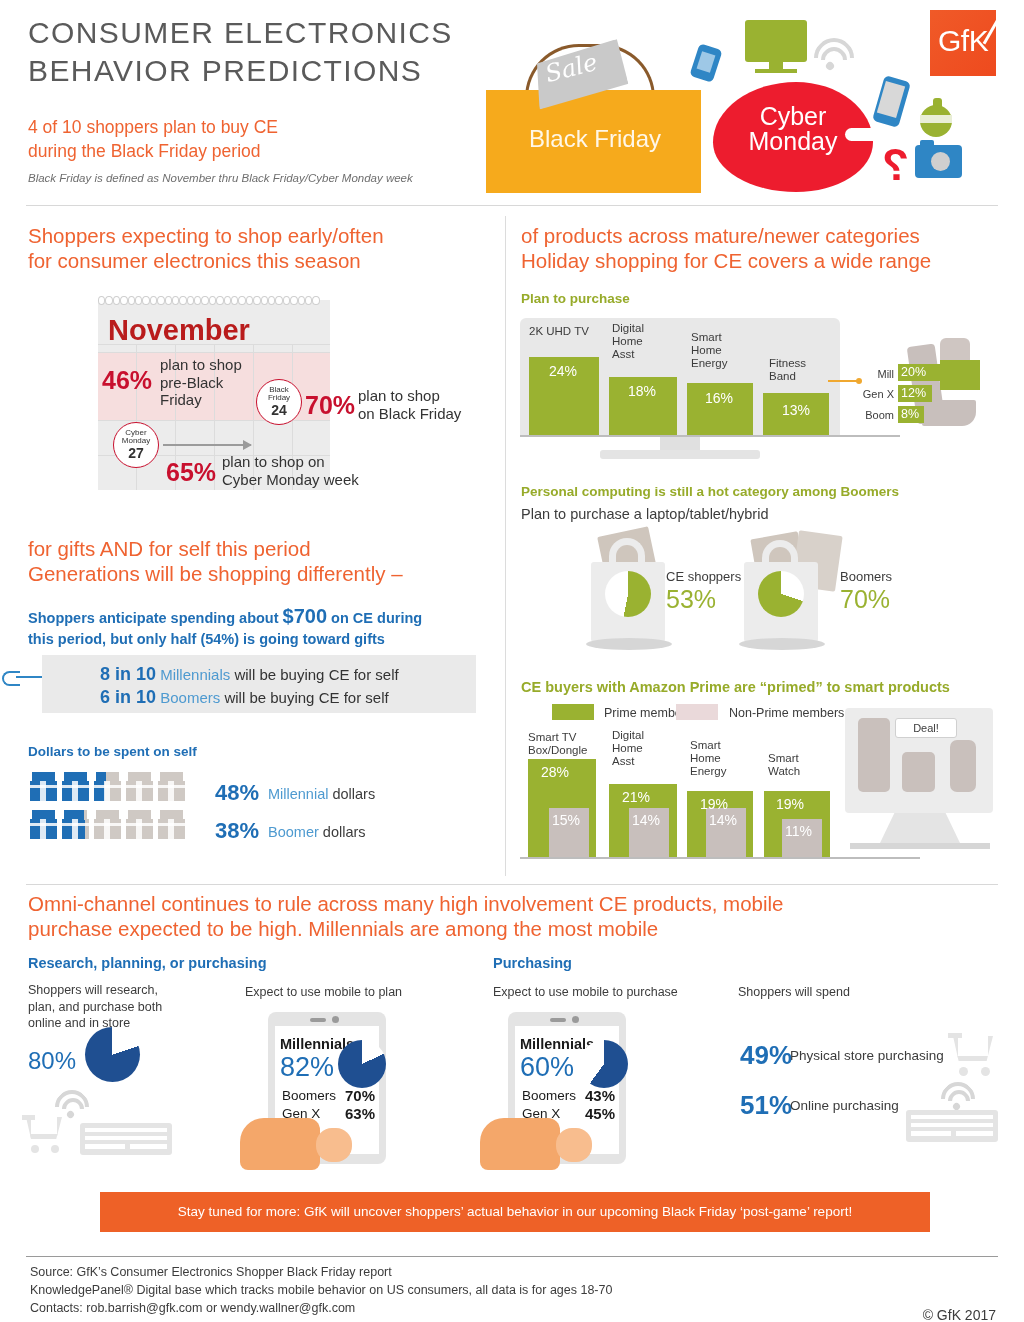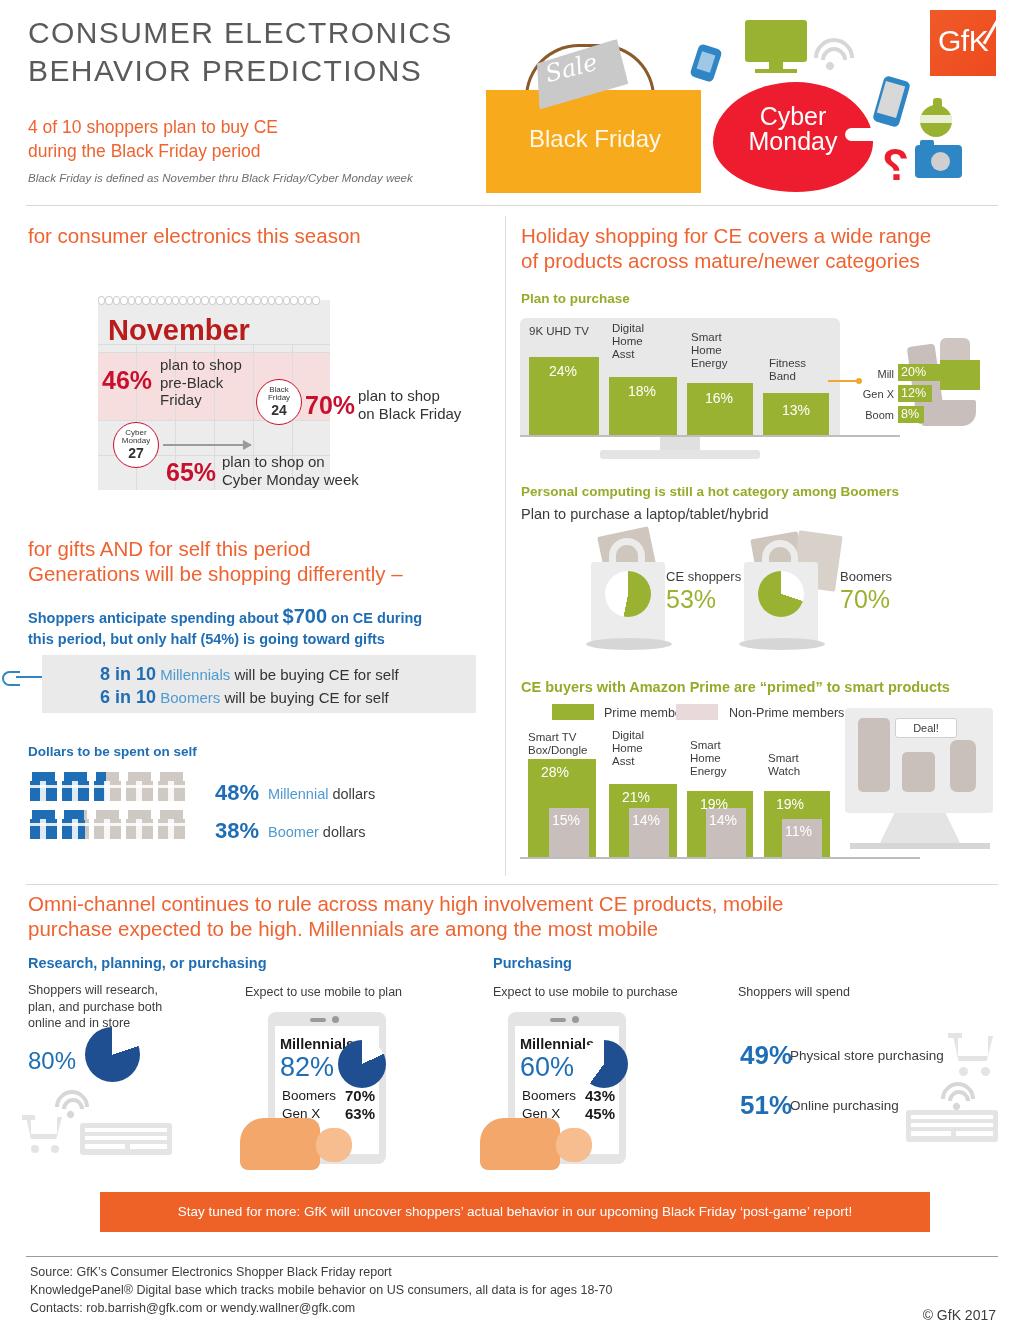--- a/index.html
+++ b/index.html
@@ -257,20 +257,21 @@
   <div class="ic-cam-top"></div>
   <div class="ic-cam"></div>
   <div class="ic-cam-lens"></div>
 
   <div class="gfk-logo">
     <span>GfK</span>
     <div class="gfk-slash"></div>
   </div>
 
   <div class="sec-title" style="position:absolute;left:28px;top:224px;width:470px;">
+    <div>Shoppers expecting to shop early/often</div>
     <div>for consumer electronics this season</div>
   </div>
 
   <div class="cal"></div>
   <div class="cal-band"></div>
   <div class="cal-grid">
     <div class="v" style="left:38px;"></div>
       <div class="v" style="left:77px;"></div>
     <div class="v" style="left:116px;"></div>
       <div class="v" style="left:155px;"></div>
@@ -386,31 +387,31 @@
   </div>
   <div style="position:absolute;left:215px;top:818px;font-size:22px;color:#1f6eb5;font-weight:bold;">38%</div>
   <div style="position:absolute;left:268px;top:824px;font-size:14.5px;">
     <span style="color:#4e9ad0;">Boomer</span>
     <span>dollars</span>
   </div>
 
   <div style="position:absolute;left:505px;top:216px;width:1px;height:660px;background:#dcdcdc;"></div>
 
   <div class="sec-title" style="position:absolute;left:521px;top:224px;width:480px;">
+    <div>of products across mature/newer categories</div>
     <div>Holiday shopping for CE covers a wide range</div>
-    <div>of products across mature/newer categories</div>
   </div>
   <div class="sub-green" style="position:absolute;left:521px;top:291px;">Plan to purchase</div>
 
   <div class="scr1"></div>
   <div class="scr1-neck"></div>
   <div class="scr1-base"></div>
 
   <div class="bar" style="left:529px;top:357px;width:70px;height:78px;"></div>
-  <div class="bar-lbl" style="left:529px;top:325px;width:78px;">9K UHD TV</div>
+  <div class="bar-lbl" style="left:529px;top:325px;width:78px;">2K UHD TV</div>
   <div class="bar-val" style="left:549px;top:363px;">24%</div>
 
   <div class="bar" style="left:609px;top:377px;width:68px;height:58px;"></div>
   <div class="bar-lbl" style="left:612px;top:322px;width:60px;">Digital<br>Home<br>Asst</div>
   <div class="bar-val" style="left:628px;top:383px;">18%</div>
 
   <div class="bar" style="left:687px;top:383px;width:66px;height:52px;"></div>
   <div class="bar-lbl" style="left:691px;top:331px;width:60px;">Smart<br>Home<br>Energy</div>
   <div class="bar-val" style="left:705px;top:390px;">16%</div>
 

